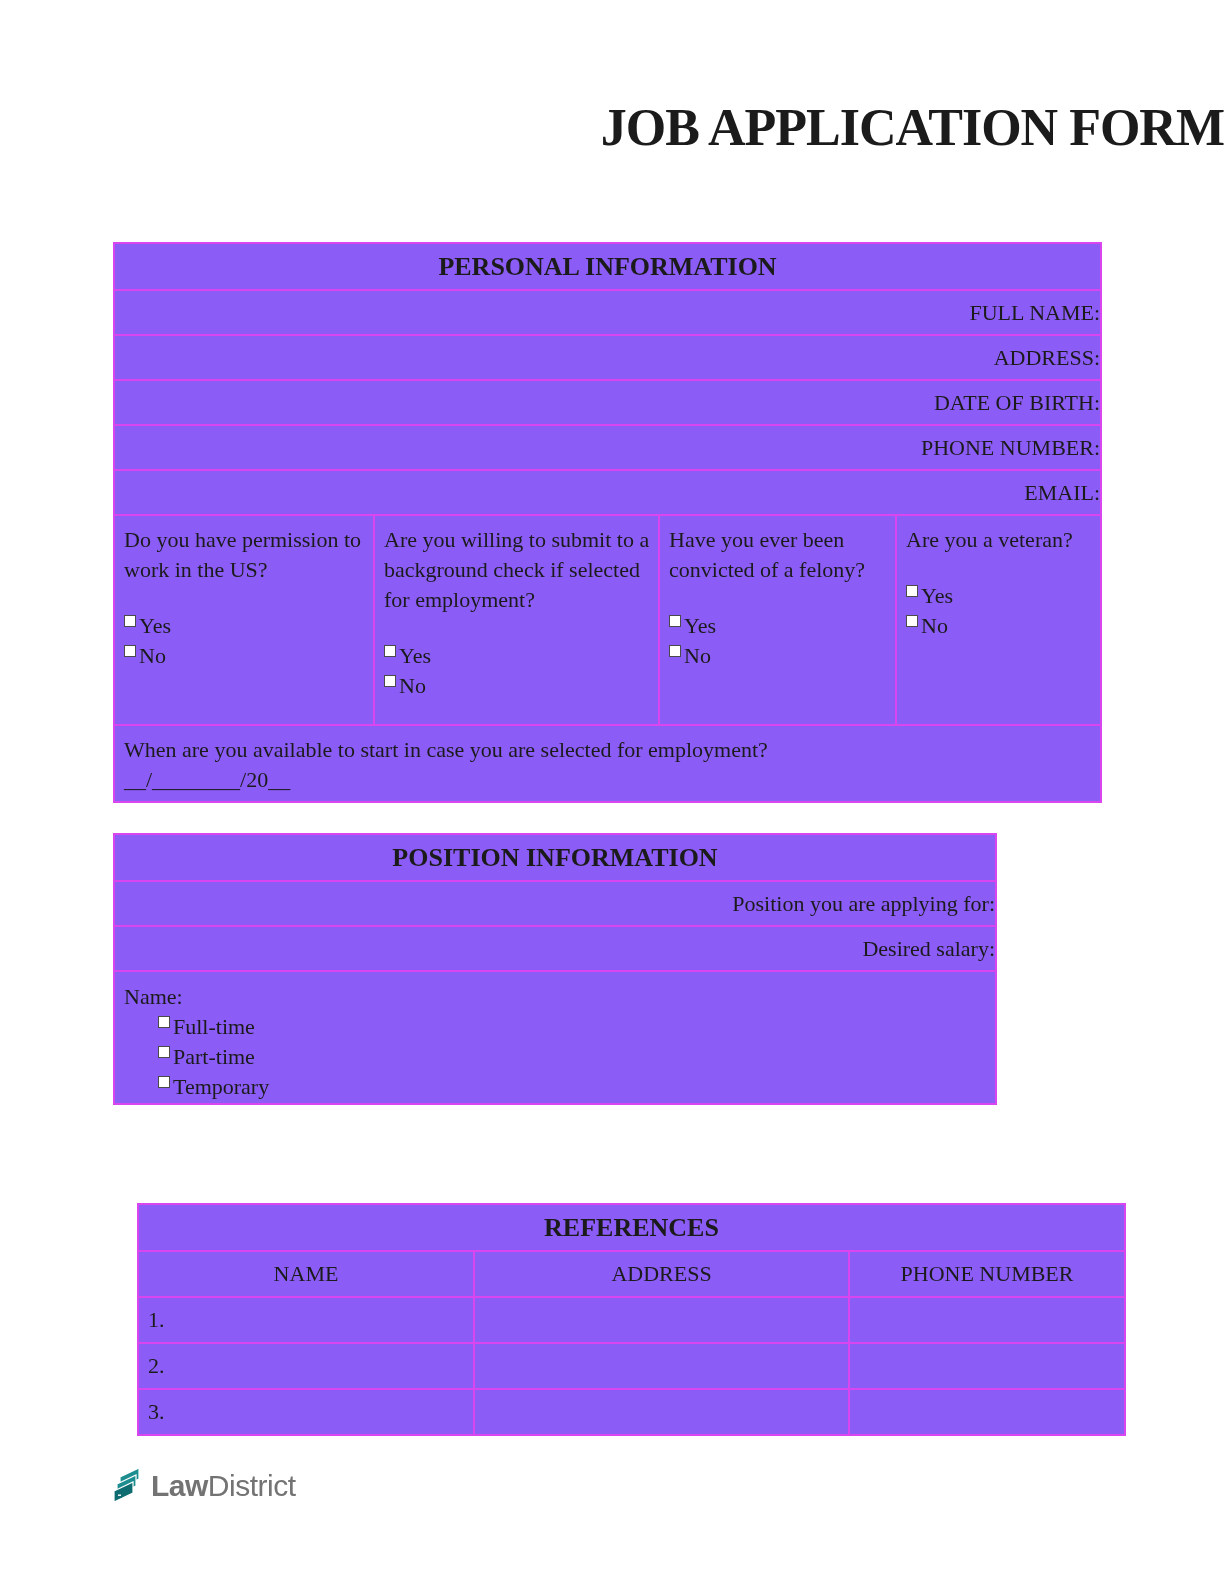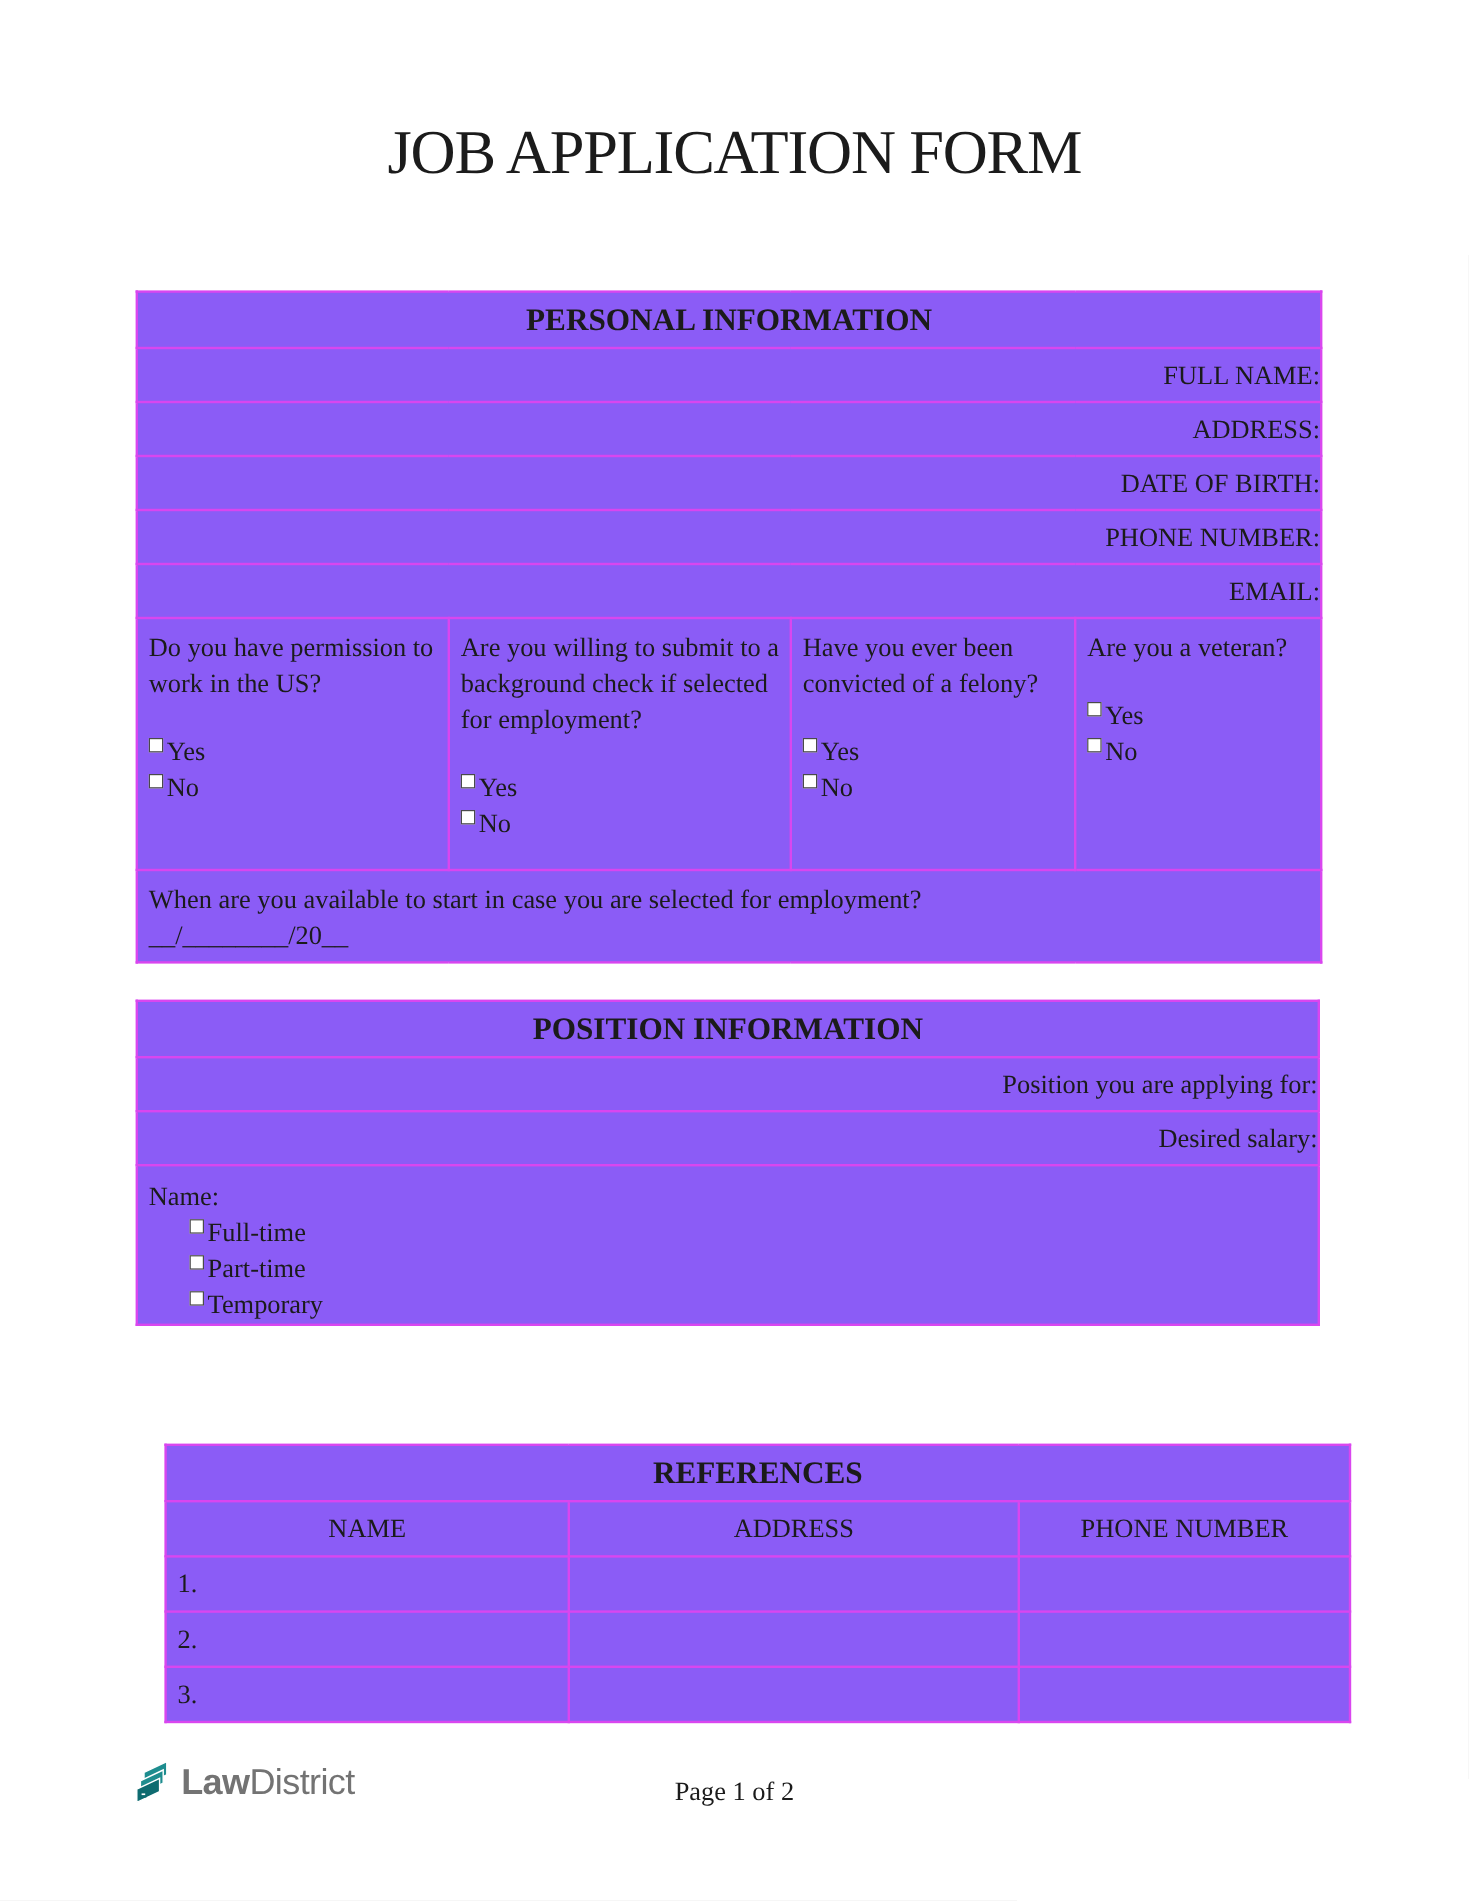--- a/index.html
+++ b/index.html
@@ -12,29 +12,29 @@
     background: #ffffff;
     font-family: "Liberation Serif", serif;
     color: #1b1b1b;
     overflow: hidden;
   }
   .doc-title {
     position: absolute;
     top: 98px;
     left: 0;
     width: 100%;
-    text-align: center;
+    text-align: right;
     font-size: 52px;
-    font-weight: normal;
+    font-weight: bold;
     letter-spacing: -1px;
   }
   table.formtbl {
     position: absolute;
     left: 113px;
-    width: 987px;
+    width: 884px;
     border-collapse: collapse;
     table-layout: fixed;
     font-size: 22px;
   }
   table.formtbl td {
     border: 2px solid #d946ef;
     padding: 0 0 0 9px;
     vertical-align: middle;
     background: #8b5cf6;
   }
@@ -226,15 +226,14 @@
     <svg width="36" height="40" viewBox="0 0 36 40">
       <path d="M10 11 L29 2 L29 13 L10 22 Z" stroke="#ffffff" stroke-width="1.2" fill="#1e8d8f"></path>
       <path d="M7 18 L26 9 L26 20 L7 29 Z" stroke="#ffffff" stroke-width="1.2" fill="#1e8d8f"></path>
       <path d="M4 25 L23 16 L23 27 L4 36 Z" stroke="#ffffff" stroke-width="1.2" fill="#0e6b70"></path>
       <rect x="7" y="27" width="5" height="5" fill="#0e6b70"></rect>
       <rect x="8" y="28.5" width="3" height="1.4" fill="#ffffff"></rect>
     </svg>
     <span class="logo-text"><span class="logo-law">Law</span><span class="logo-district">District</span></span>
   </div>
 
-  <div class="page-num">Page 1 of 2</div>
 
 </div>
 
 </body></html>

